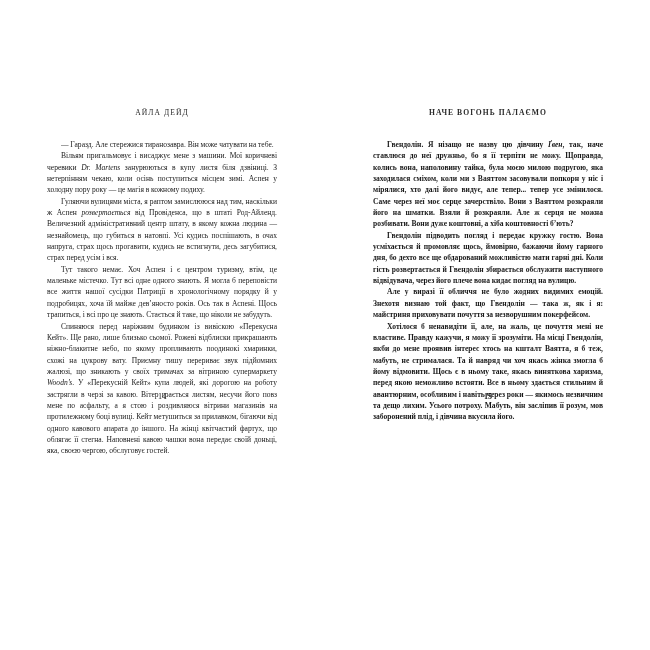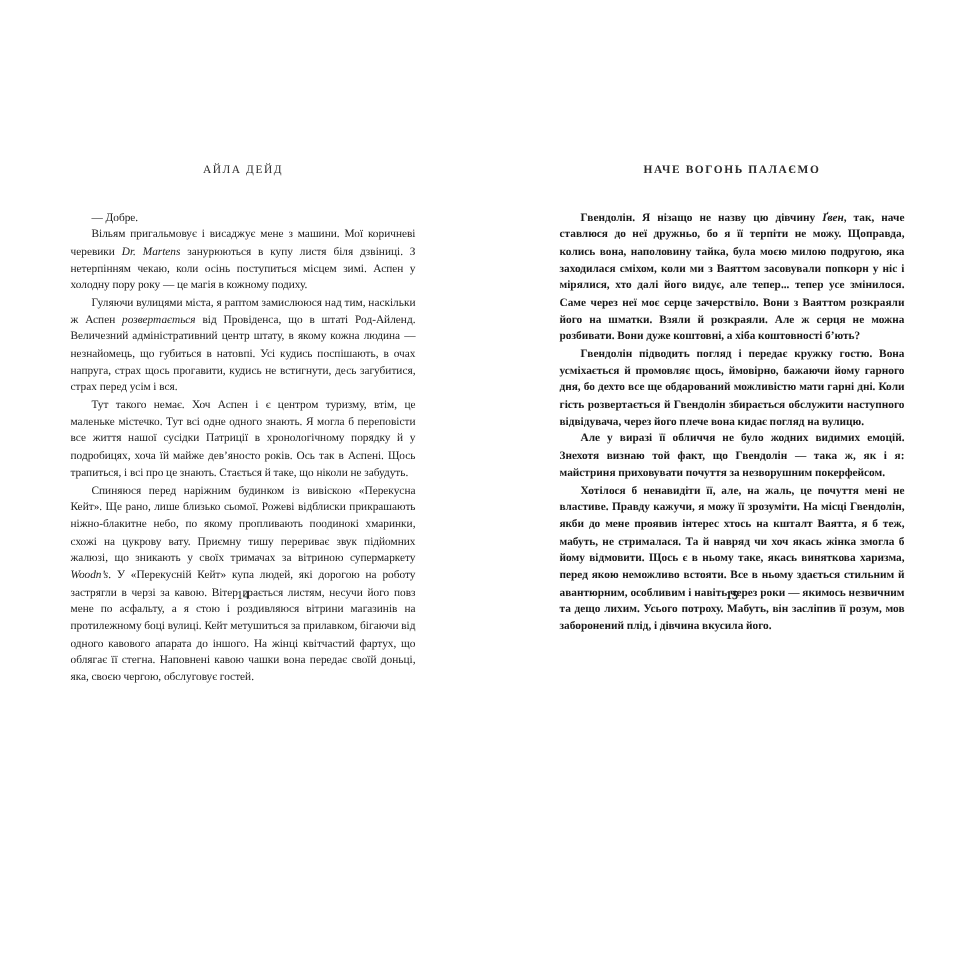--- a/index.html
+++ b/index.html
@@ -75,21 +75,21 @@
 </style>
 </head>
 <body>
 
 <div class="spread">
 
   <div class="page page-left">
     <div class="page-inner">
       <div class="running-head">АЙЛА ДЕЙД</div>
       <div class="body-text">
-        <p>— Добре.</p>
+        <p>— Гаразд. Але стережися тиранозавра. Він може чату­вати на тебе.</p>
         <p>Вільям пригальмовує і висаджує мене з машини. Мої ко­ричневі черевики <em>Dr. Martens</em> занурюються в купу листя біля дзвіниці. З нетерпінням чекаю, коли осінь поступиться місцем зимі. Аспен у холодну пору року — це магія в кожному подиху.</p>
         <p>Гуляючи вулицями міста, я раптом замислююся над тим, наскільки ж Аспен <em>розвертається</em> від Провіденса, що в штаті Род-Айленд. Величезний адміністративний центр штату, в яко­му кожна людина — незнайомець, що губиться в натовпі. Усі кудись поспішають, в очах напруга, страх щось прогавити, кудись не встигнути, десь загубитися, страх перед усім і вся.</p>
         <p>Тут такого немає. Хоч Аспен і є центром туризму, втім, це маленьке містечко. Тут всі одне одного знають. Я могла б переповісти все життя нашої сусідки Патриції в хронологіч­ному порядку й у подробицях, хоча їй майже дев’яносто ро­ків. Ось так в Аспені. Щось трапиться, і всі про це знають. Стається й таке, що ніколи не забудуть.</p>
         <p>Спиняюся перед наріжним будинком із вивіскою «Пере­кусна Кейт». Ще рано, лише близько сьомої. Рожеві відблис­ки прикрашають ніжно-блакитне небо, по якому пропливають поодинокі хмаринки, схожі на цукрову вату. Приємну тишу перериває звук підйомних жалюзі, що зникають у своїх трима­чах за вітриною супермаркету <em>Woodn’s</em>. У «Перекусній Кейт» купа людей, які дорогою на роботу застрягли в черзі за кавою. Вітер грається листям, несучи його повз мене по асфальту, а я стою і роздивляюся вітрини магазинів на протилежному боці вулиці. Кейт метушиться за прилавком, бігаючи від одно­го кавового апарата до іншого. На жінці квітчастий фартух, що облягає її стегна. Наповнені кавою чашки вона передає своїй доньці, яка, своєю чергою, обслуговує гостей.</p>
       </div>
       <div class="folio">14</div>
     </div>
   </div>
 
   <div class="page page-right">

